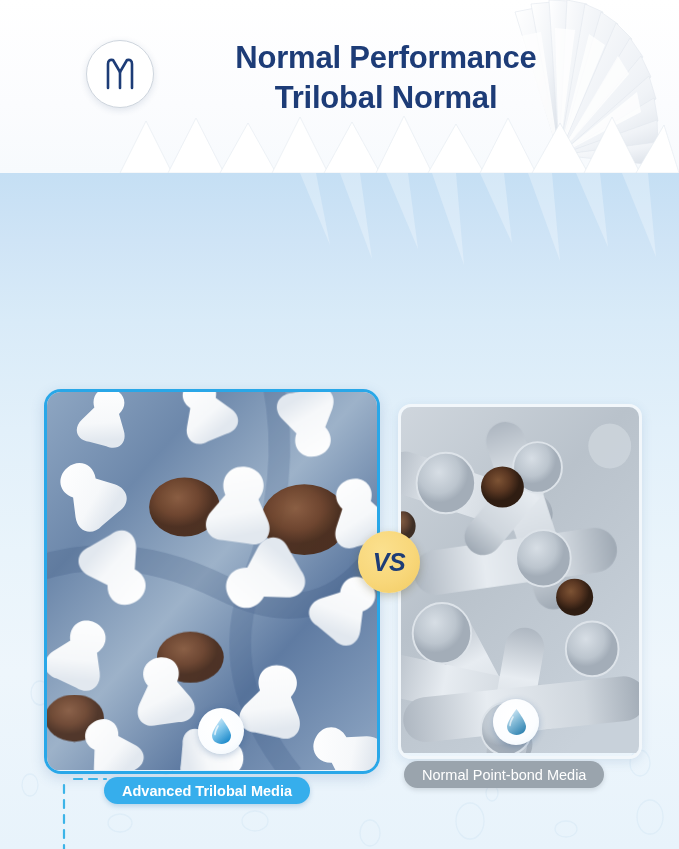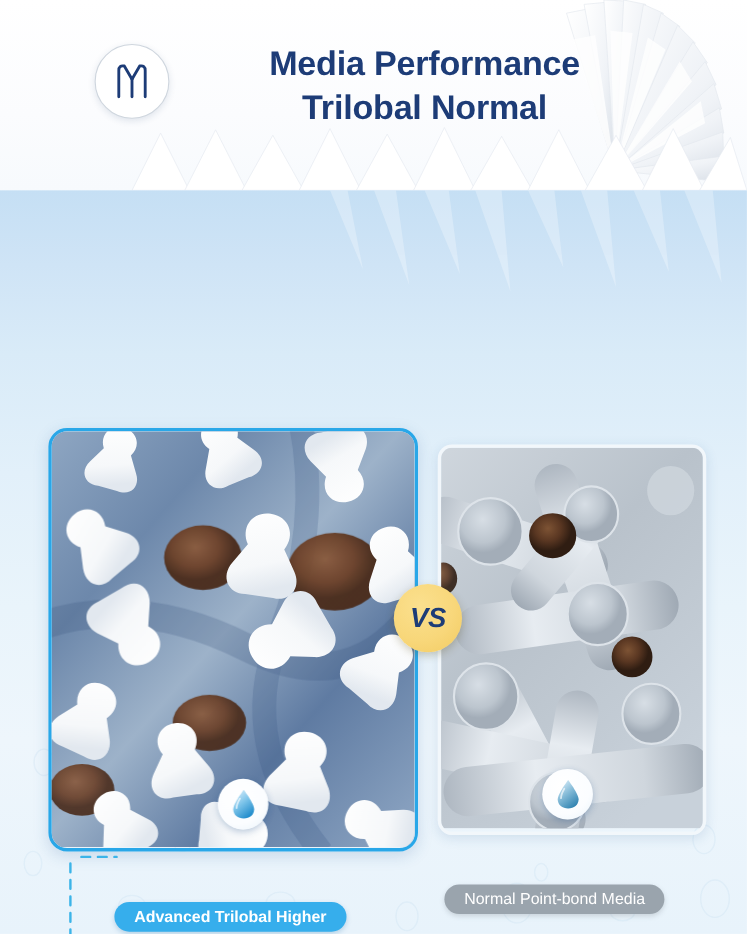--- a/index.html
+++ b/index.html
@@ -165,21 +165,20 @@
     height: 27px;
     border-radius: 14px;
     display: flex;
     align-items: center;
     justify-content: center;
     padding: 0 18px;
     color: #ffffff;
     font-size: 14.5px;
     font-weight: bold;
     white-space: nowrap;
-    margin-top: 43px;
   }
   .pill-trilobal {
     left: 104px; top: 604px;
     background: #36aeec;
     box-shadow: 0 2px 5px rgba(30,110,170,0.25);
   }
   .pill-pointbond {
     left: 404px; top: 588px;
     background: #9aa4ad;
     box-shadow: 0 2px 5px rgba(90,100,110,0.22);
@@ -255,21 +254,21 @@
     <div class="logo-badge">
       <svg width="34" height="38" viewBox="0 0 34 38">
         <g fill="none" stroke="#1d3c77" stroke-width="2.6" stroke-linecap="round" stroke-linejoin="round">
           <path d="M5 33 L5 9 Q5 4 10 5 L17 17 L24 5 Q29 4 29 9 L29 33"></path>
           <path d="M17 17 L17 33"></path>
         </g>
       </svg>
     </div>
 
     <div class="header-title">
-      <span>Media Performance</span>
+      <span>Normal Performance</span>
       <span class="line2">Trilobal Normal</span>
     </div>
   </div>
 
   <div class="main">
 
     <svg class="main-pleats" viewBox="0 0 679 230">
       <g fill="#ffffff" opacity="0.55">
         <path d="M300 0 L316 0 L330 72 Z"></path>
         <path d="M340 0 L360 0 L372 86 Z"></path>
@@ -490,21 +489,21 @@
             <stop offset="0%" stop-color="#dceffb"></stop>
             <stop offset="45%" stop-color="#86bcd8"></stop>
             <stop offset="100%" stop-color="#2a7fae"></stop>
           </linearGradient>
         </defs>
         <path d="M10.5 1 C10.5 1 1 13.6 1 18.6 C1 23.8 5.2 27 10.5 27 C15.8 27 20 23.8 20 18.6 C20 13.6 10.5 1 10.5 1 Z" fill="url(#dropB)"></path>
         <path d="M7 9 C5 12.4 4 15.6 4 17.6" stroke="#ffffff" stroke-width="1.6" fill="none" opacity="0.65" stroke-linecap="round"></path>
       </svg>
     </div>
 
-    <div class="pill pill-trilobal">Advanced Trilobal Higher</div>
+    <div class="pill pill-trilobal">Advanced Trilobal Media</div>
     <div class="pill pill-pointbond">Normal Point-bond Media</div>
 
     <svg class="connector" viewBox="0 0 60 110">
       <g stroke="#3cb4e8" stroke-width="2.2" fill="none" stroke-dasharray="8 7" stroke-linecap="round">
         <path d="M14 2 L46 2"></path>
         <path d="M4 8 L4 108"></path>
       </g>
     </svg>
 
   </div>

